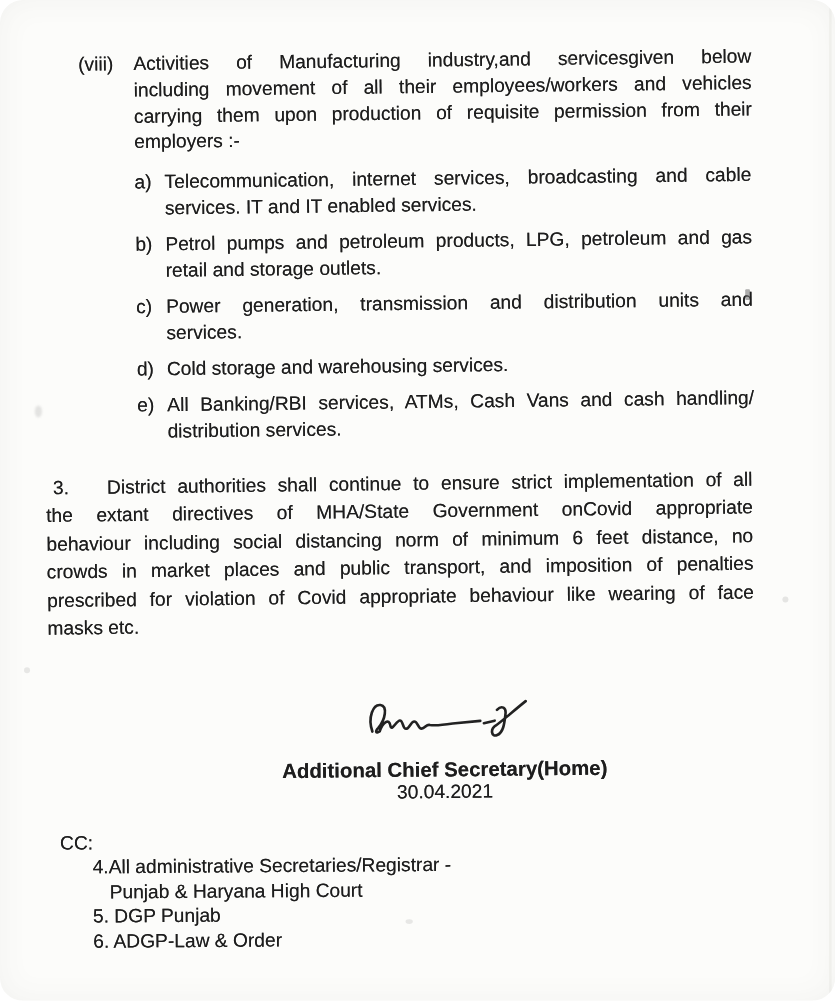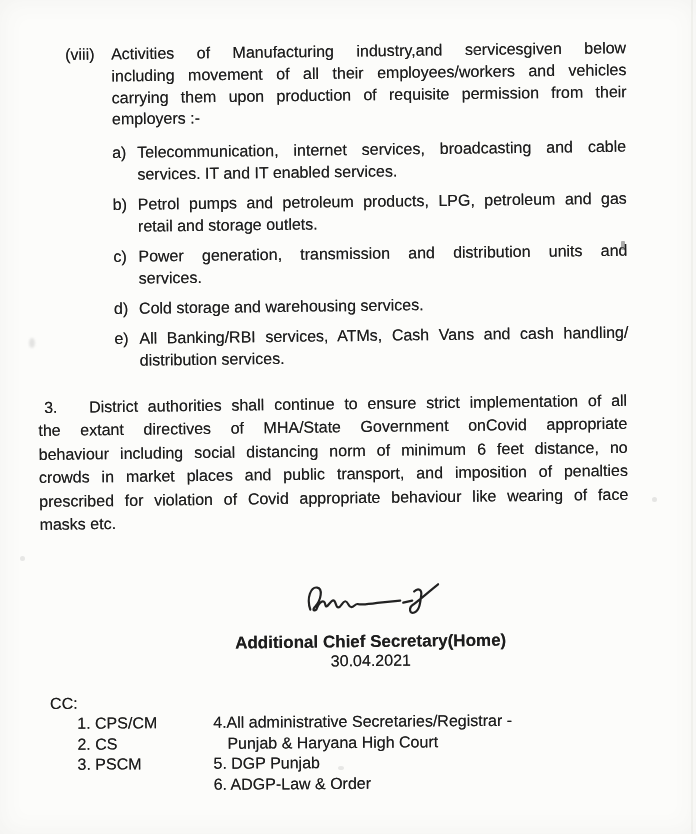--- a/index.html
+++ b/index.html
@@ -4,20 +4,21 @@
 <style>
   * { margin:0; padding:0; box-sizing:border-box; }
   html,body { background:#ffffff; }
   .page {
     position:relative; width:696px; height:834px; overflow:hidden;
     background:#fcfcfa;
     font-family:"Liberation Sans","DejaVu Sans",sans-serif;
     color:#1d1d1d;
     text-shadow:0 0 .5px rgba(25,25,25,.75);
     box-shadow:inset 0 0 26px rgba(90,90,85,.06);
+    border-radius:19px;
   }
   .sec { position:absolute; }
 
   
   .bline { text-align:justify; text-align-last:justify; white-space:normal; }
   .bline.last { text-align-last:left; }
 
   
   #clause-viii { left:65px; top:44px; width:561px; font-size:16px;
     transform:rotate(-0.7deg); transform-origin:0 0; display:flex; }
@@ -140,25 +141,20 @@
                  C109,36 108,29 113,26 C120,21 129,13 138,6"></path>
       </g>
     </svg>
     <div class="designation">Additional Chief Secretary(Home)</div>
     <div class="sig-date">30.04.2021</div>
   </div>
 
   <div class="sec" id="cc-block">
     <div class="cc-label">CC:</div>
     <div class="cc-cols">
-      <div class="cc-col1">
-          <div class="bline">1. CPS/CM</div>
-          <div class="bline">2. CS</div>
-          <div class="bline last">3. PSCM</div>
-        </div>
       <div class="cc-col2">
         <div class="cc-item">
             <div class="bline">4.All administrative Secretaries/Registrar -</div>
             <div class="bline last">Punjab &amp; Haryana High Court</div>
           </div>
         <div class="cc-item">
             <div class="bline last">5. DGP Punjab</div>
           </div>
         <div class="cc-item">
             <div class="bline last">6. ADGP-Law &amp; Order</div>

